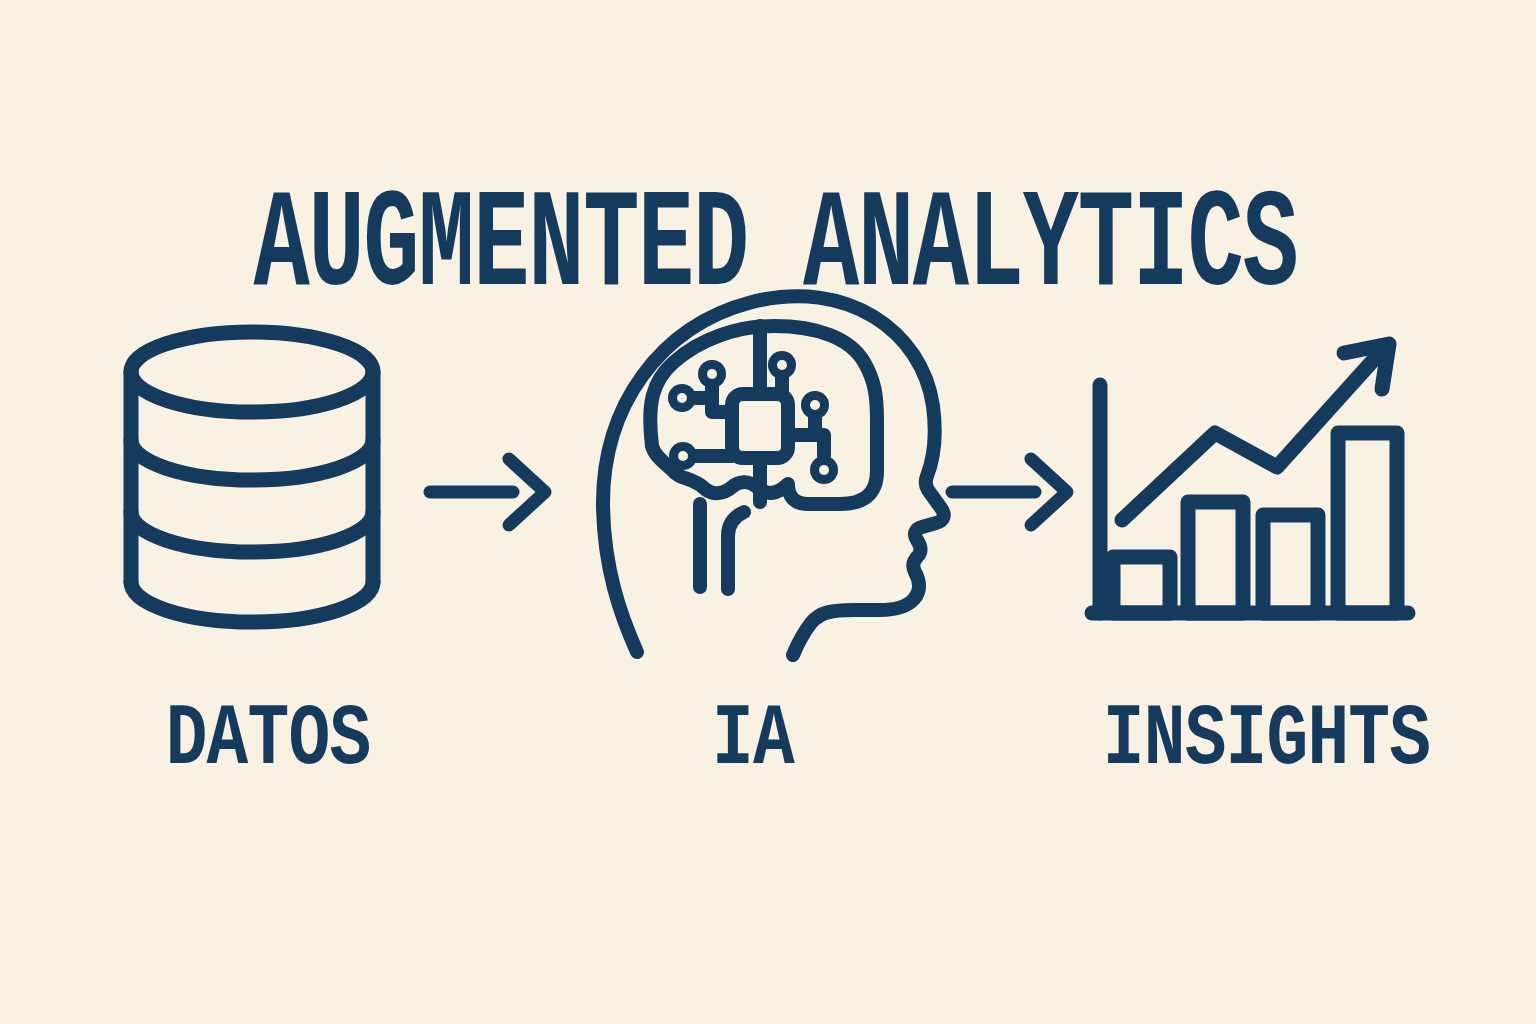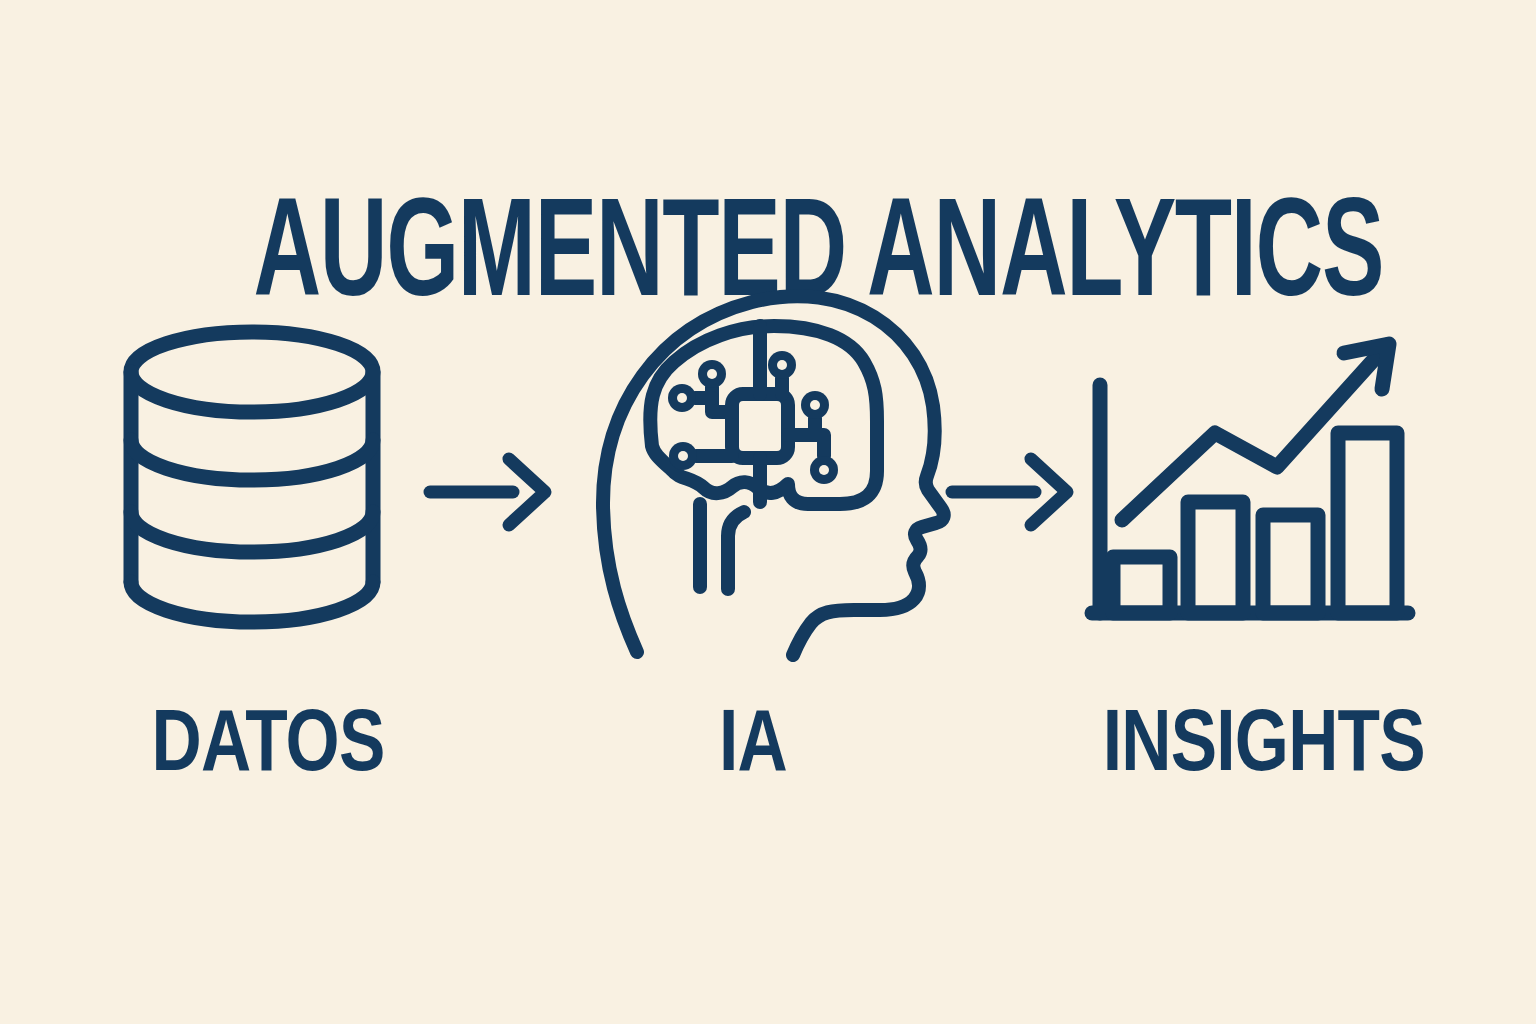--- a/index.html
+++ b/index.html
@@ -1,21 +1,21 @@
 <!DOCTYPE html>
 <html style="--ink: #143a5e; --bg: #f9f1e2;"><head>
 <meta charset="utf-8">
 <style>
   html,body{margin:0;padding:0;}
   #canvas{
     position:relative;
     width:1536px;height:1024px;
     background:var(--bg,#f9f1e2);
     overflow:hidden;
-    font-family:Liberation Sans, sans-serif;
+    font-family:Liberation Mono, monospace;
   }
   #title{
     position:absolute;top:83px;left:0;width:1536px;
     text-align:center;
     font-size:140px;font-weight:700;line-height:1;
     letter-spacing:-2px;
     color:var(--ink,#143a5e);
     transform:scaleX(0.67);
     transform-origin:50% 50%;
     white-space:nowrap;

